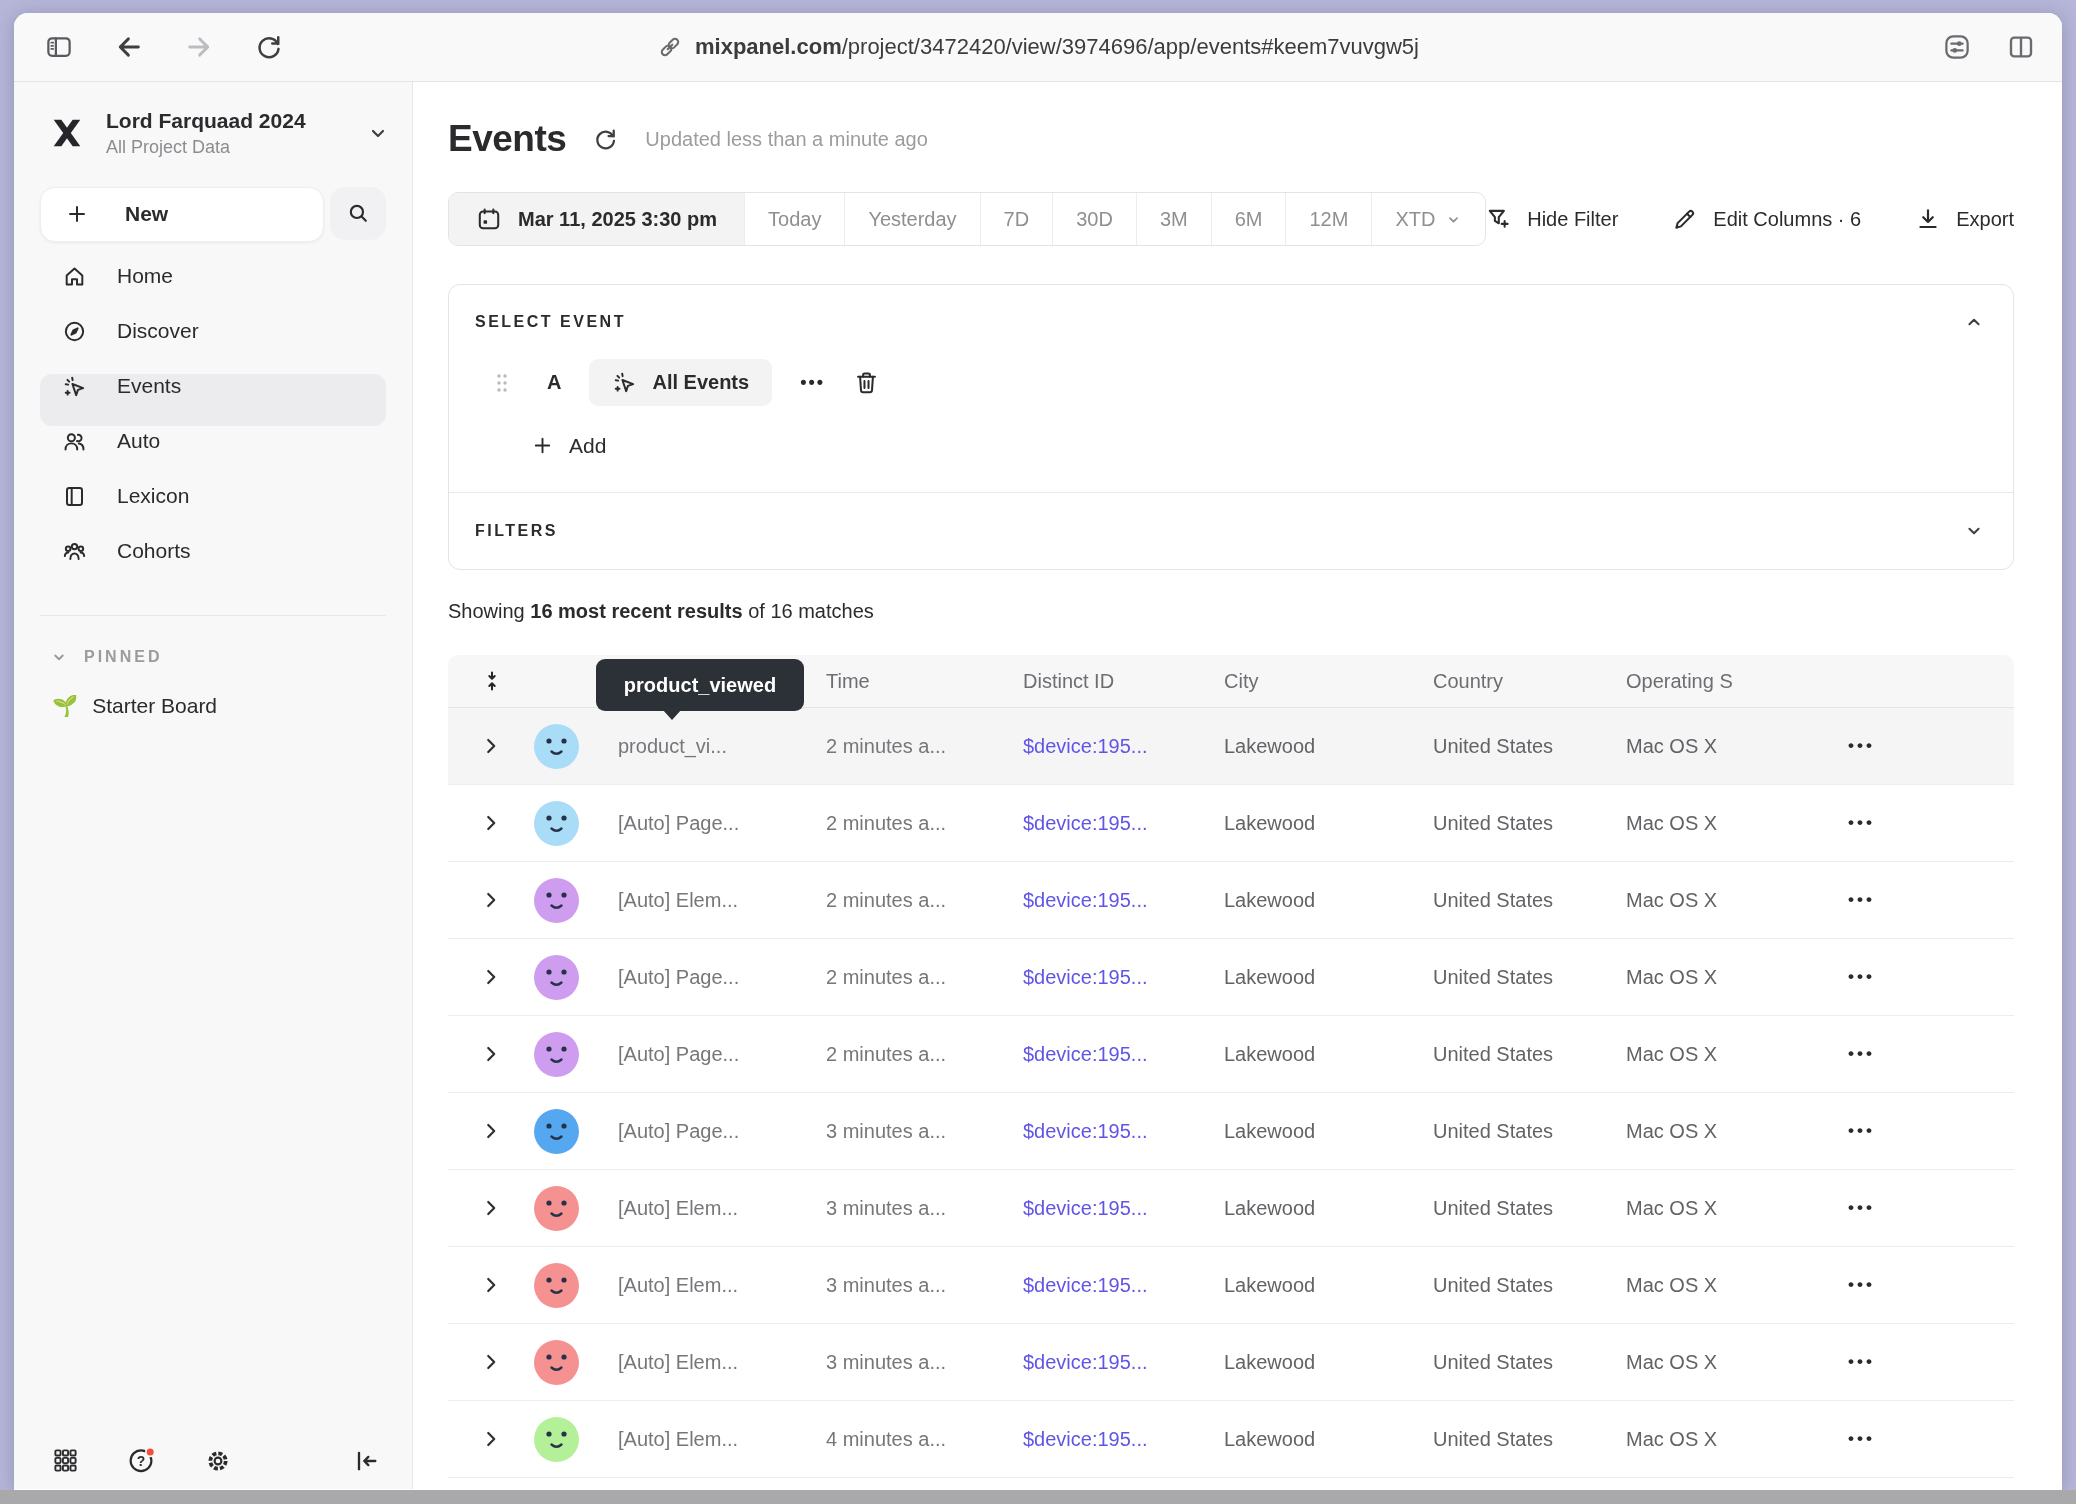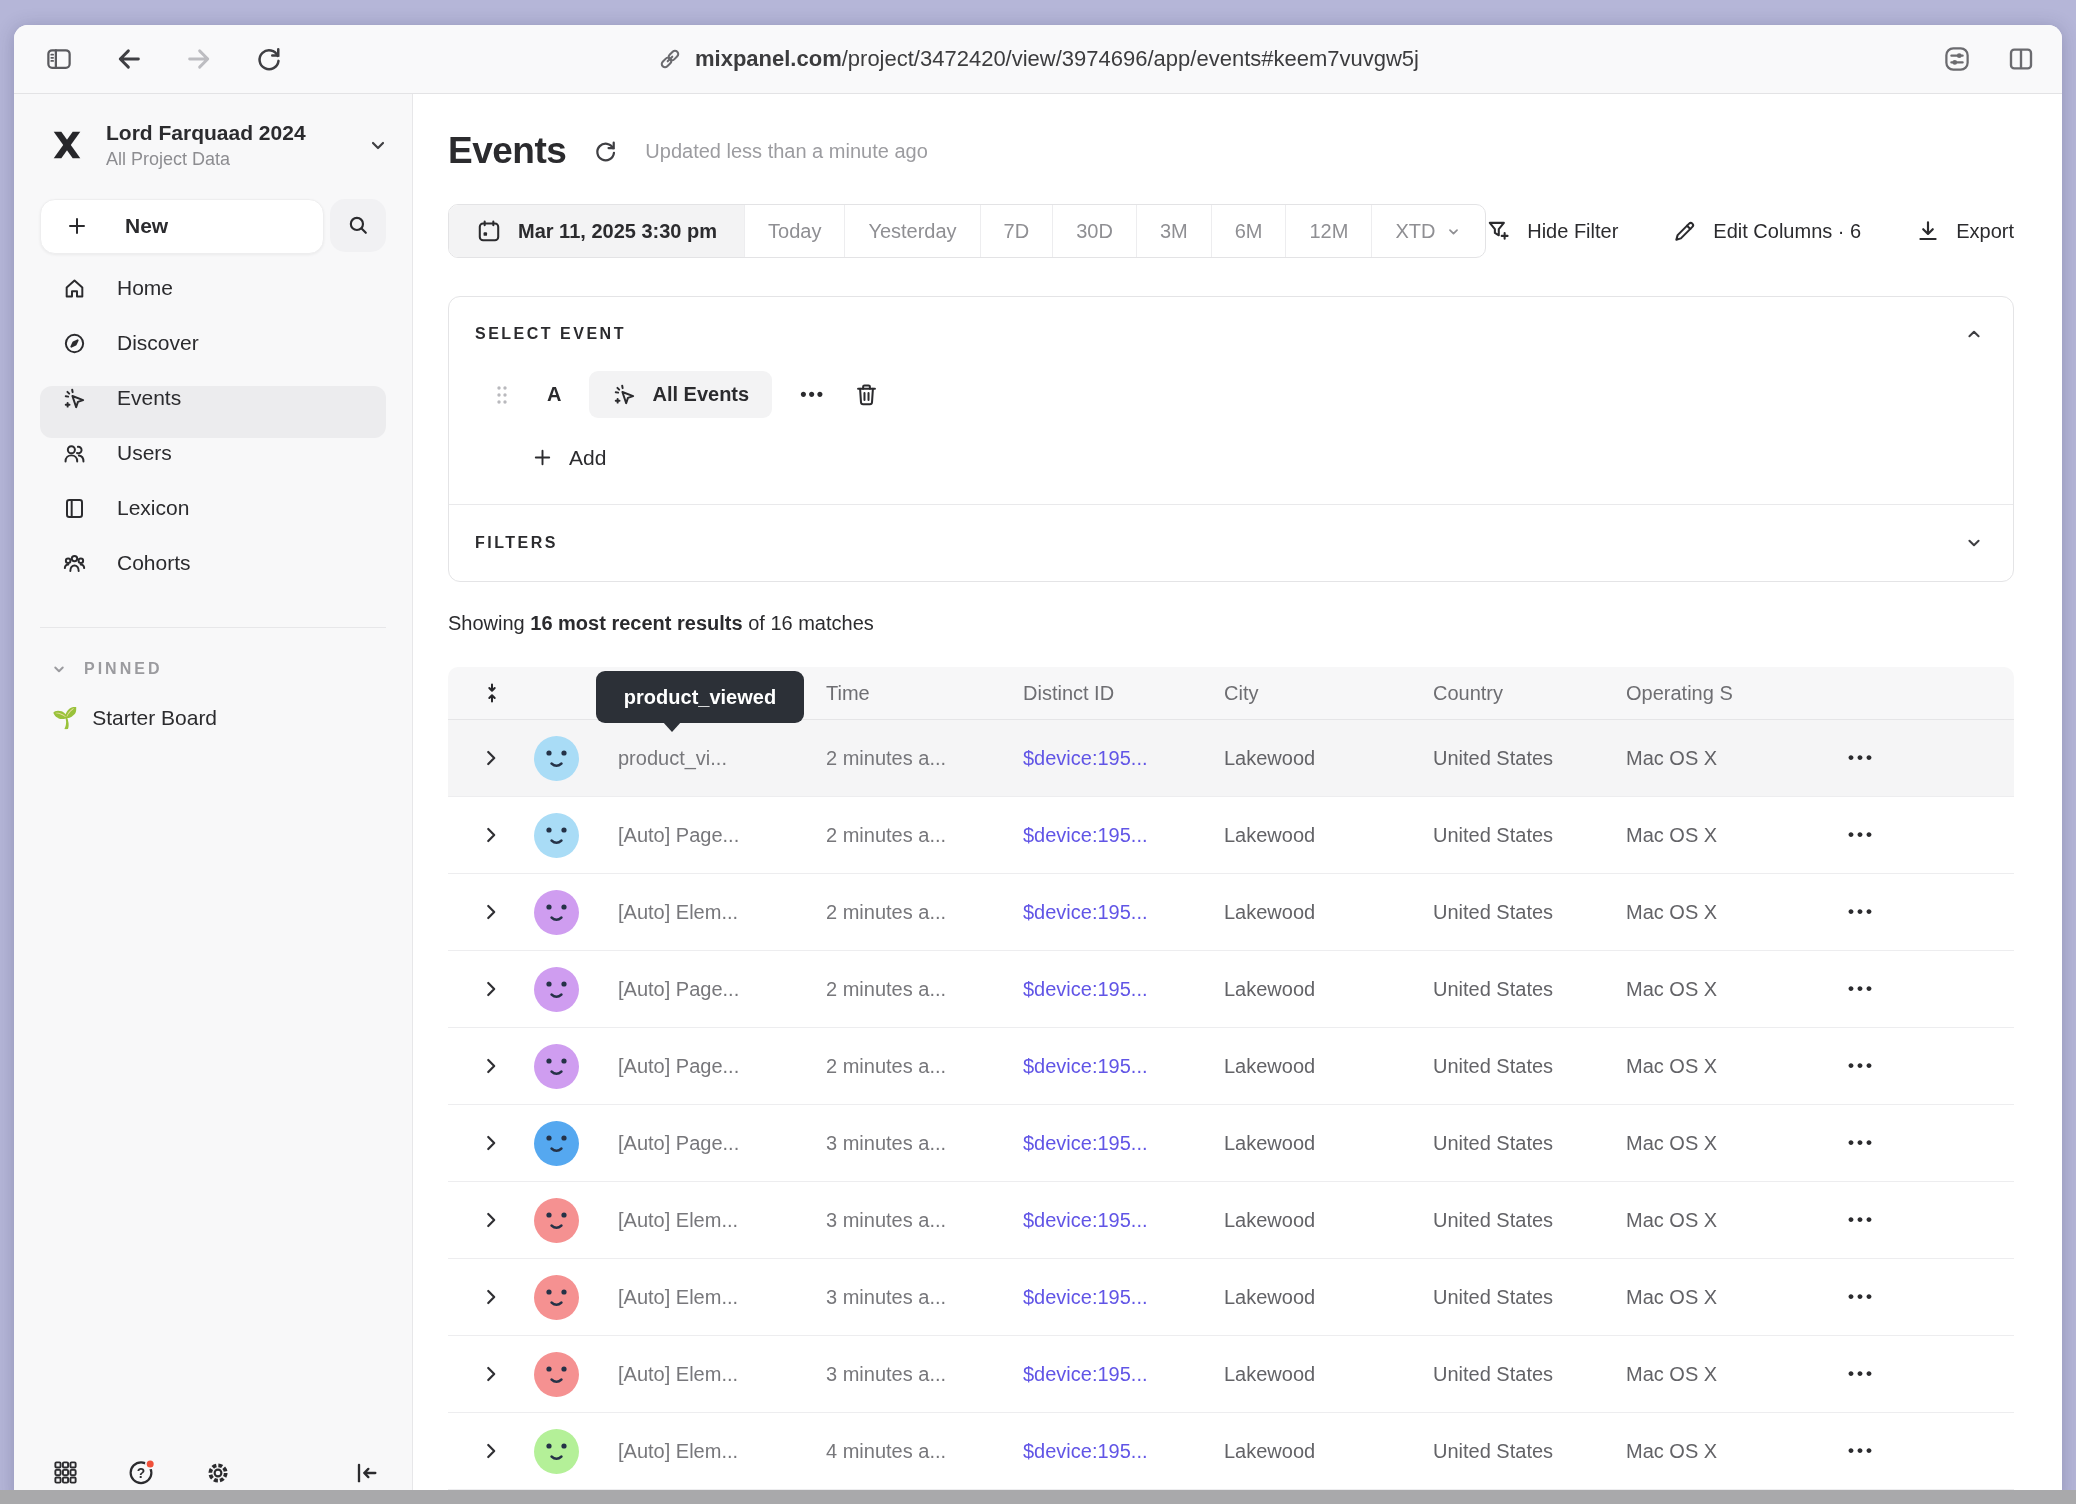--- a/index.html
+++ b/index.html
@@ -1,18 +1,18 @@
 <!DOCTYPE html>
 <html><head>
 <meta charset="utf-8">
 <style>
   html,body{margin:0;padding:0}
   body{width:2076px;height:1504px;background:#b5b6d8;font-family:"Liberation Sans",sans-serif;overflow:hidden;position:relative;color:#2b2b2e}
   svg{display:block}
-  .window{position:absolute;left:14px;top:25px;width:2048px;height:1477px;background:#fff;border-radius:14px 14px 0 0;overflow:hidden;box-shadow:0 2px 18px rgba(40,40,80,.25)}
+  .window{position:absolute;left:14px;top:13px;width:2048px;height:1477px;background:#fff;border-radius:14px 14px 0 0;overflow:hidden;box-shadow:0 2px 18px rgba(40,40,80,.25)}
   .bottom-strip{position:absolute;left:0;bottom:0;width:100%;height:14px;background:#a9a9ab}
 
   
   .chrome{height:69px;background:#f9f9fa;border-bottom:1px solid #e3e3e5;display:flex;align-items:center;position:relative;box-sizing:border-box}
   .chrome-left{display:flex;align-items:center;gap:40px;padding-left:30px}
   .chrome-btn{display:flex;align-items:center;justify-content:center}
   .urlbar{position:absolute;left:50%;transform:translateX(-50%);display:flex;align-items:center;gap:12px;font-size:22px;color:#3c3c3e;white-space:nowrap}
   .urlbar .dom{font-weight:700}
   .chrome-right{position:absolute;right:26px;display:flex;align-items:center;gap:34px}
 
@@ -211,21 +211,21 @@
           </div>
           <div class="nav-item">
             <span>
               <svg width="25" height="25" viewBox="0 0 24 24" fill="none" stroke="#2b2b2e" stroke-width="1.9" stroke-linecap="round" stroke-linejoin="round">
                 <circle cx="9" cy="8.4" r="3.4"></circle>
                 <path d="M3.4 19.6 C3.4 16 5.9 13.8 9 13.8 C12.1 13.8 14.6 16 14.6 19.6"></path>
                 <path d="M15.3 5.6 A3.1 3.1 0 1 1 14.4 11.5"></path>
                 <path d="M16.2 14 C18.9 14.4 20.6 16.5 20.6 19.6"></path>
               </svg>
             </span>
-            <span>Users</span>
+            <span>Auto</span>
           </div>
           <div class="nav-item">
             <span>
               <svg width="25" height="25" viewBox="0 0 24 24" fill="none" stroke="#2b2b2e" stroke-width="1.9" stroke-linecap="round" stroke-linejoin="round">
                 <rect x="4.8" y="3.8" width="14.4" height="16.4" rx="2.2"></rect>
                 <path d="M9.3 3.8 V20.2"></path>
               </svg>
             </span>
             <span>Lexicon</span>
           </div>

